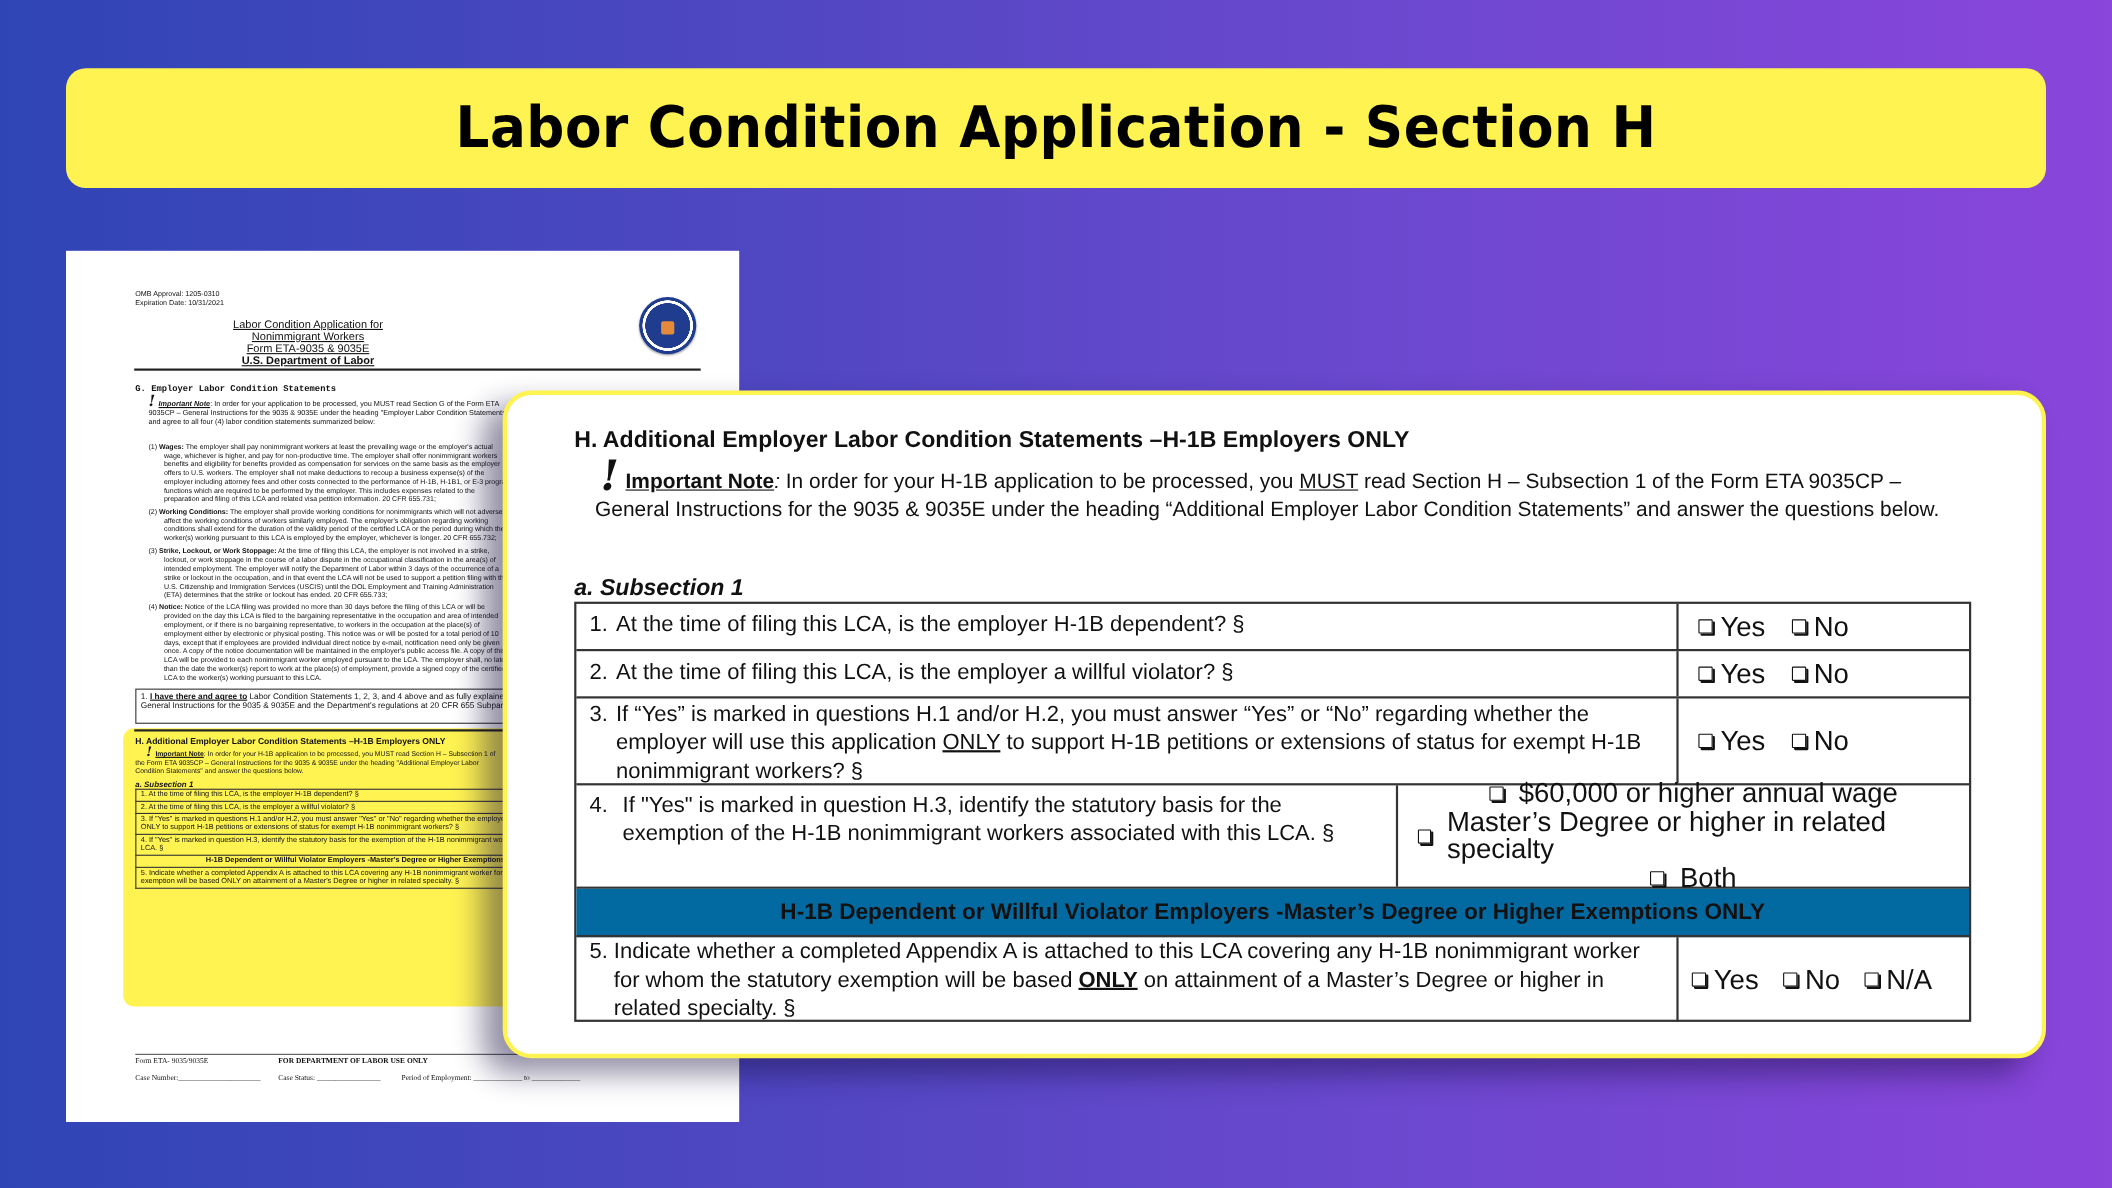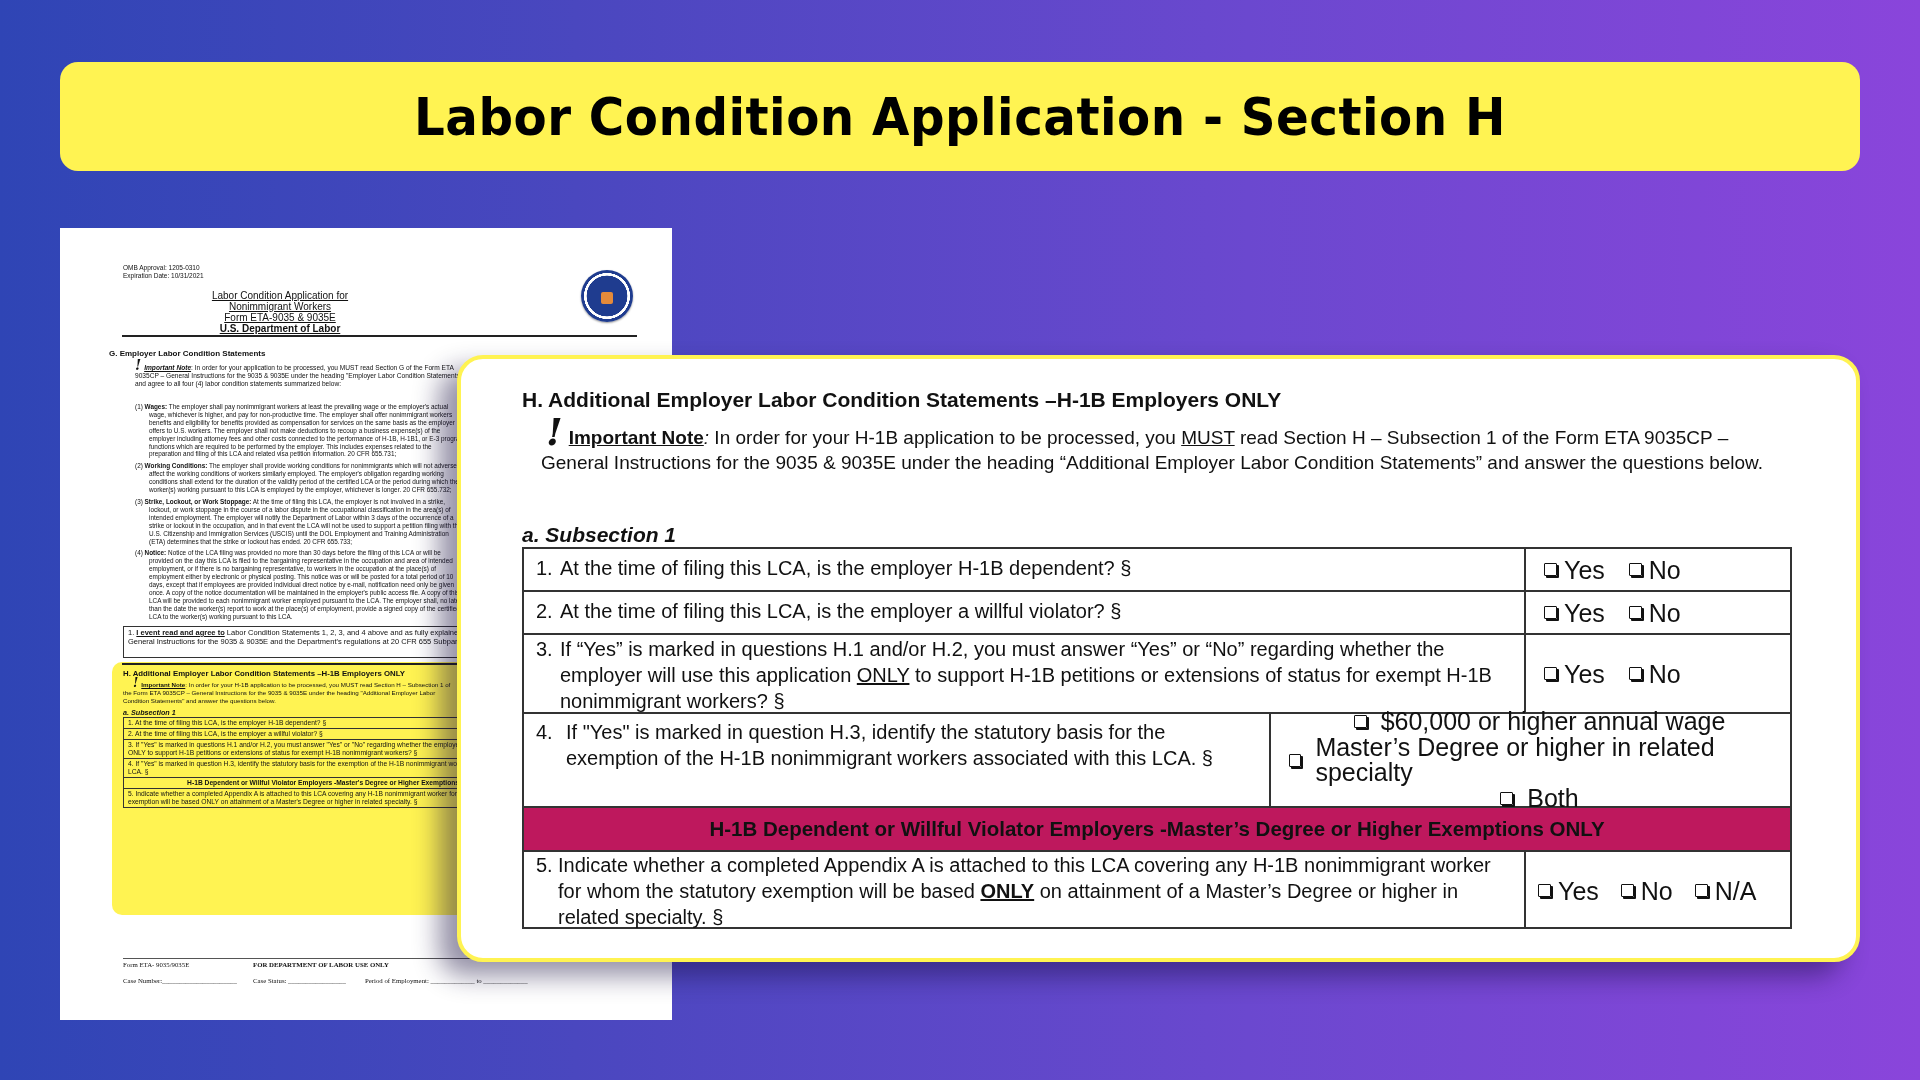--- a/index.html
+++ b/index.html
@@ -34,21 +34,21 @@
   .bgdoc .seal {
     position: absolute; left: 521px; top: 42px; width: 52px; height: 52px; border-radius: 50%;
     background: radial-gradient(circle, #1f3c8f 0 55%, #fff 56% 62%, #1f3c8f 63% 92%, #c8c8c8 93%);
     box-shadow: 0 1px 2px rgba(0,0,0,.4);
   }
   .bgdoc .seal::after {
     content: ""; position: absolute; left: 20px; top: 22px; width: 12px; height: 12px;
     background: #e58a3a; border-radius: 2px;
   }
   .bgdoc .rule { position: absolute; left: 62px; top: 107px; width: 515px; height: 2px; background: #222; }
-  .bgdoc .gtitle { position: absolute; left: 49px; top: 121px; font-size: 8px; font-weight: 700; }
+  .bgdoc .gtitle { position: absolute; left: 63px; top: 121px; font-size: 8px; font-weight: 700; font-family: Liberation Mono, monospace; }
   .bgdoc .gnote { position: absolute; left: 75px; top: 133px; width: 330px; font-size: 6.6px; line-height: 8.2px; }
   .bgdoc .gnote .excl { font-family: "DejaVu Serif", serif; font-style: italic; font-weight: 700; font-size: 14px; margin-right: 3px; }
   .bgdoc .gnote u.bi { font-weight: 700; font-style: italic; }
   .bgdoc .glist { position: absolute; left: 75px; top: 175px; width: 330px; font-size: 6.4px; line-height: 7.9px; }
   .bgdoc .glist li { list-style: none; padding-left: 14px; text-indent: -14px; margin-bottom: 4px; white-space: normal; }
   .bgdoc .glist b { font-weight: 700; }
   .bgdoc .agree {
     position: absolute; left: 63px; top: 398px; width: 480px; height: 32px;
     border: 1px solid #333; font-size: 7.5px; line-height: 9.3px; padding: 1px 4px;
   }
@@ -112,21 +112,21 @@
   .qtext .bu { font-weight: 700; text-decoration: underline; }
   .opt { display: inline-flex; align-items: center; margin-right: 24px; font-size: 25px; }
   .box {
     display: inline-block; width: 13px; height: 13px; border: 1.5px solid #111;
     box-shadow: 2px 2px 0 #111; margin-right: 7px; border-radius: 1px;
   }
   .optlist { display: flex; flex-direction: column; justify-content: center; padding-left: 20px; gap: 0; }
   .optlist .opt { margin: 0; line-height: 25.5px; }
   .optlist .box { margin-right: 14px; }
   .greyrow {
-    background: #be185d; display: flex; align-items: center; justify-content: center;
+    background: #0369a1; display: flex; align-items: center; justify-content: center;
     font-size: 20.5px; font-weight: 700;
   }
 </style>
 </head>
 <body>
 
 <div class="banner">
   <h1>Labor Condition Application - Section H</h1>
 </div>
 
@@ -147,21 +147,21 @@
   <div class="gnote">
     <span class="excl">!</span><u class="bi">Important Note</u><span>:  In order for your application to be processed, you MUST read Section G of the Form ETA 9035CP – General Instructions for the 9035 &amp; 9035E under the heading "Employer Labor Condition Statements" and agree to all four (4) labor condition statements summarized below:</span>
   </div>
   <ul class="glist">
     <li><span>(1)</span> <b>Wages:</b> <span>The employer shall pay nonimmigrant workers at least the prevailing wage or the employer's actual wage, whichever is higher, and pay for non-productive time. The employer shall offer nonimmigrant workers benefits and eligibility for benefits provided as compensation for services on the same basis as the employer offers to U.S. workers. The employer shall not make deductions to recoup a business expense(s) of the employer including attorney fees and other costs connected to the performance of H-1B, H-1B1, or E-3 program functions which are required to be performed by the employer. This includes expenses related to the preparation and filing of this LCA and related visa petition information.  20 CFR 655.731;</span></li>
     <li><span>(2)</span> <b>Working Conditions:</b> <span>The employer shall provide working conditions for nonimmigrants which will not adversely affect the working conditions of workers similarly employed. The employer's obligation regarding working conditions shall extend for the duration of the validity period of the certified LCA or the period during which the worker(s) working pursuant to this LCA is employed by the employer, whichever is longer.  20 CFR 655.732;</span></li>
     <li><span>(3)</span> <b>Strike, Lockout, or Work Stoppage:</b> <span>At the time of filing this LCA, the employer is not involved in a strike, lockout, or work stoppage in the course of a labor dispute in the occupational classification in the area(s) of intended employment. The employer will notify the Department of Labor within 3 days of the occurrence of a strike or lockout in the occupation, and in that event the LCA will not be used to support a petition filing with the U.S. Citizenship and Immigration Services (USCIS) until the DOL Employment and Training Administration (ETA) determines that the strike or lockout has ended.  20 CFR 655.733;</span></li>
     <li><span>(4)</span> <b>Notice:</b> <span>Notice of the LCA filing was provided no more than 30 days before the filing of this LCA or will be provided on the day this LCA is filed to the bargaining representative in the occupation and area of intended employment, or if there is no bargaining representative, to workers in the occupation at the place(s) of employment either by electronic or physical posting. This notice was or will be posted for a total period of 10 days, except that if employees are provided individual direct notice by e-mail, notification need only be given once. A copy of the notice documentation will be maintained in the employer's public access file. A copy of this LCA will be provided to each nonimmigrant worker employed pursuant to the LCA. The employer shall, no later than the date the worker(s) report to work at the place(s) of employment, provide a signed copy of the certified LCA to the worker(s) working pursuant to this LCA.</span></li>
   </ul>
   <div class="agree">
-    1. <b><u>I event read and agree to</u></b><span> Labor Condition Statements 1, 2, 3, and 4 above and as fully explained in Section G of the Form ETA-9035CP – General Instructions for the 9035 &amp; 9035E and the Department's regulations at 20 CFR 655 Subpart H. *</span>
+    1. <b><u>I have there and agree to</u></b><span> Labor Condition Statements 1, 2, 3, and 4 above and as fully explained in Section G of the Form ETA-9035CP – General Instructions for the 9035 &amp; 9035E and the Department's regulations at 20 CFR 655 Subpart H. *</span>
   </div>
 
   <div class="hilite"></div>
   <div class="hrule"></div>
   <div class="htitle">H. Additional Employer Labor Condition Statements –H-1B Employers ONLY</div>
   <div class="hnote">
     <span class="excl">!</span><u style="font-weight:700">Important Note</u><span>:  In order for your H-1B application to be processed, you MUST read Section H – Subsection 1 of the Form ETA 9035CP – General Instructions for the 9035 &amp; 9035E under the heading "Additional Employer Labor Condition Statements" and answer the questions below.</span>
   </div>
   <div class="hsub">a. Subsection 1</div>
   <table class="htable">

